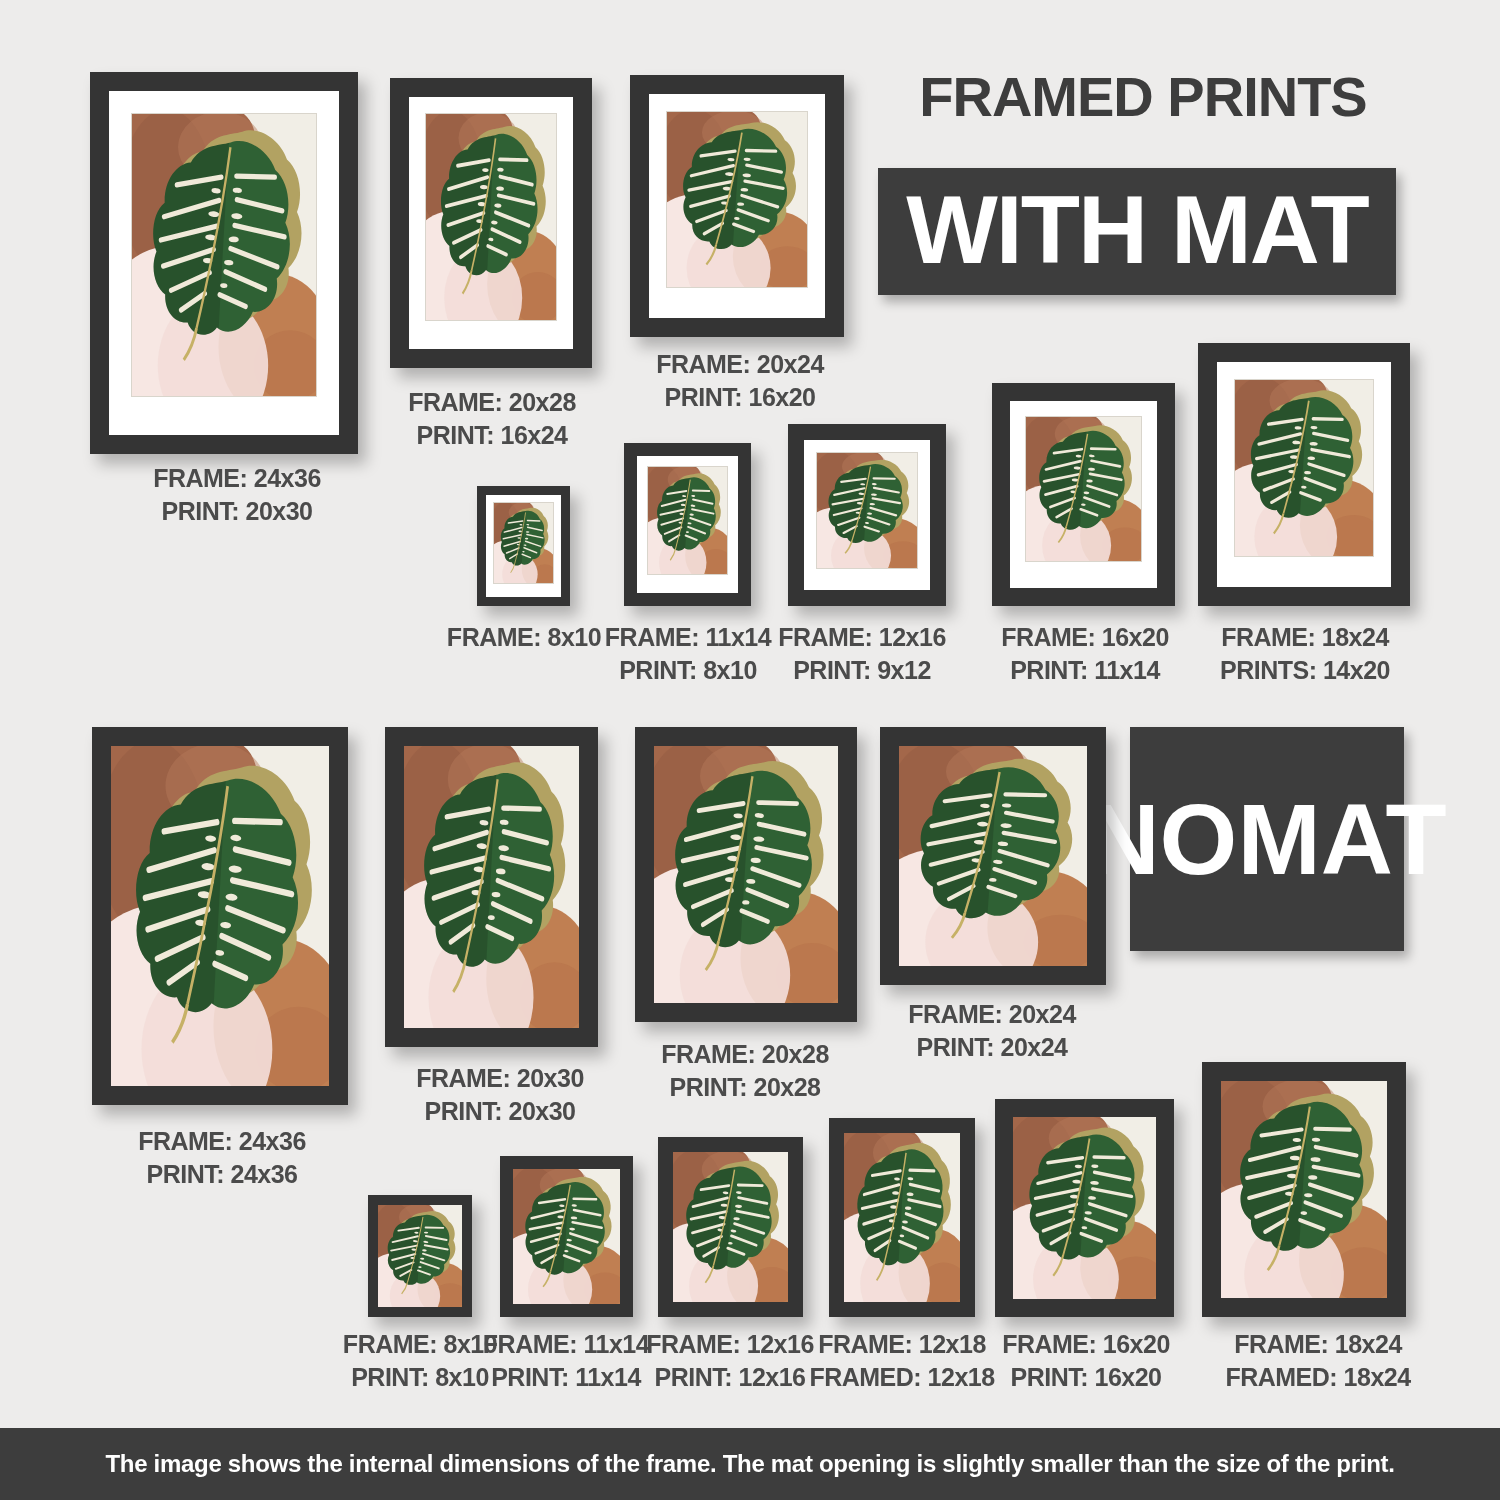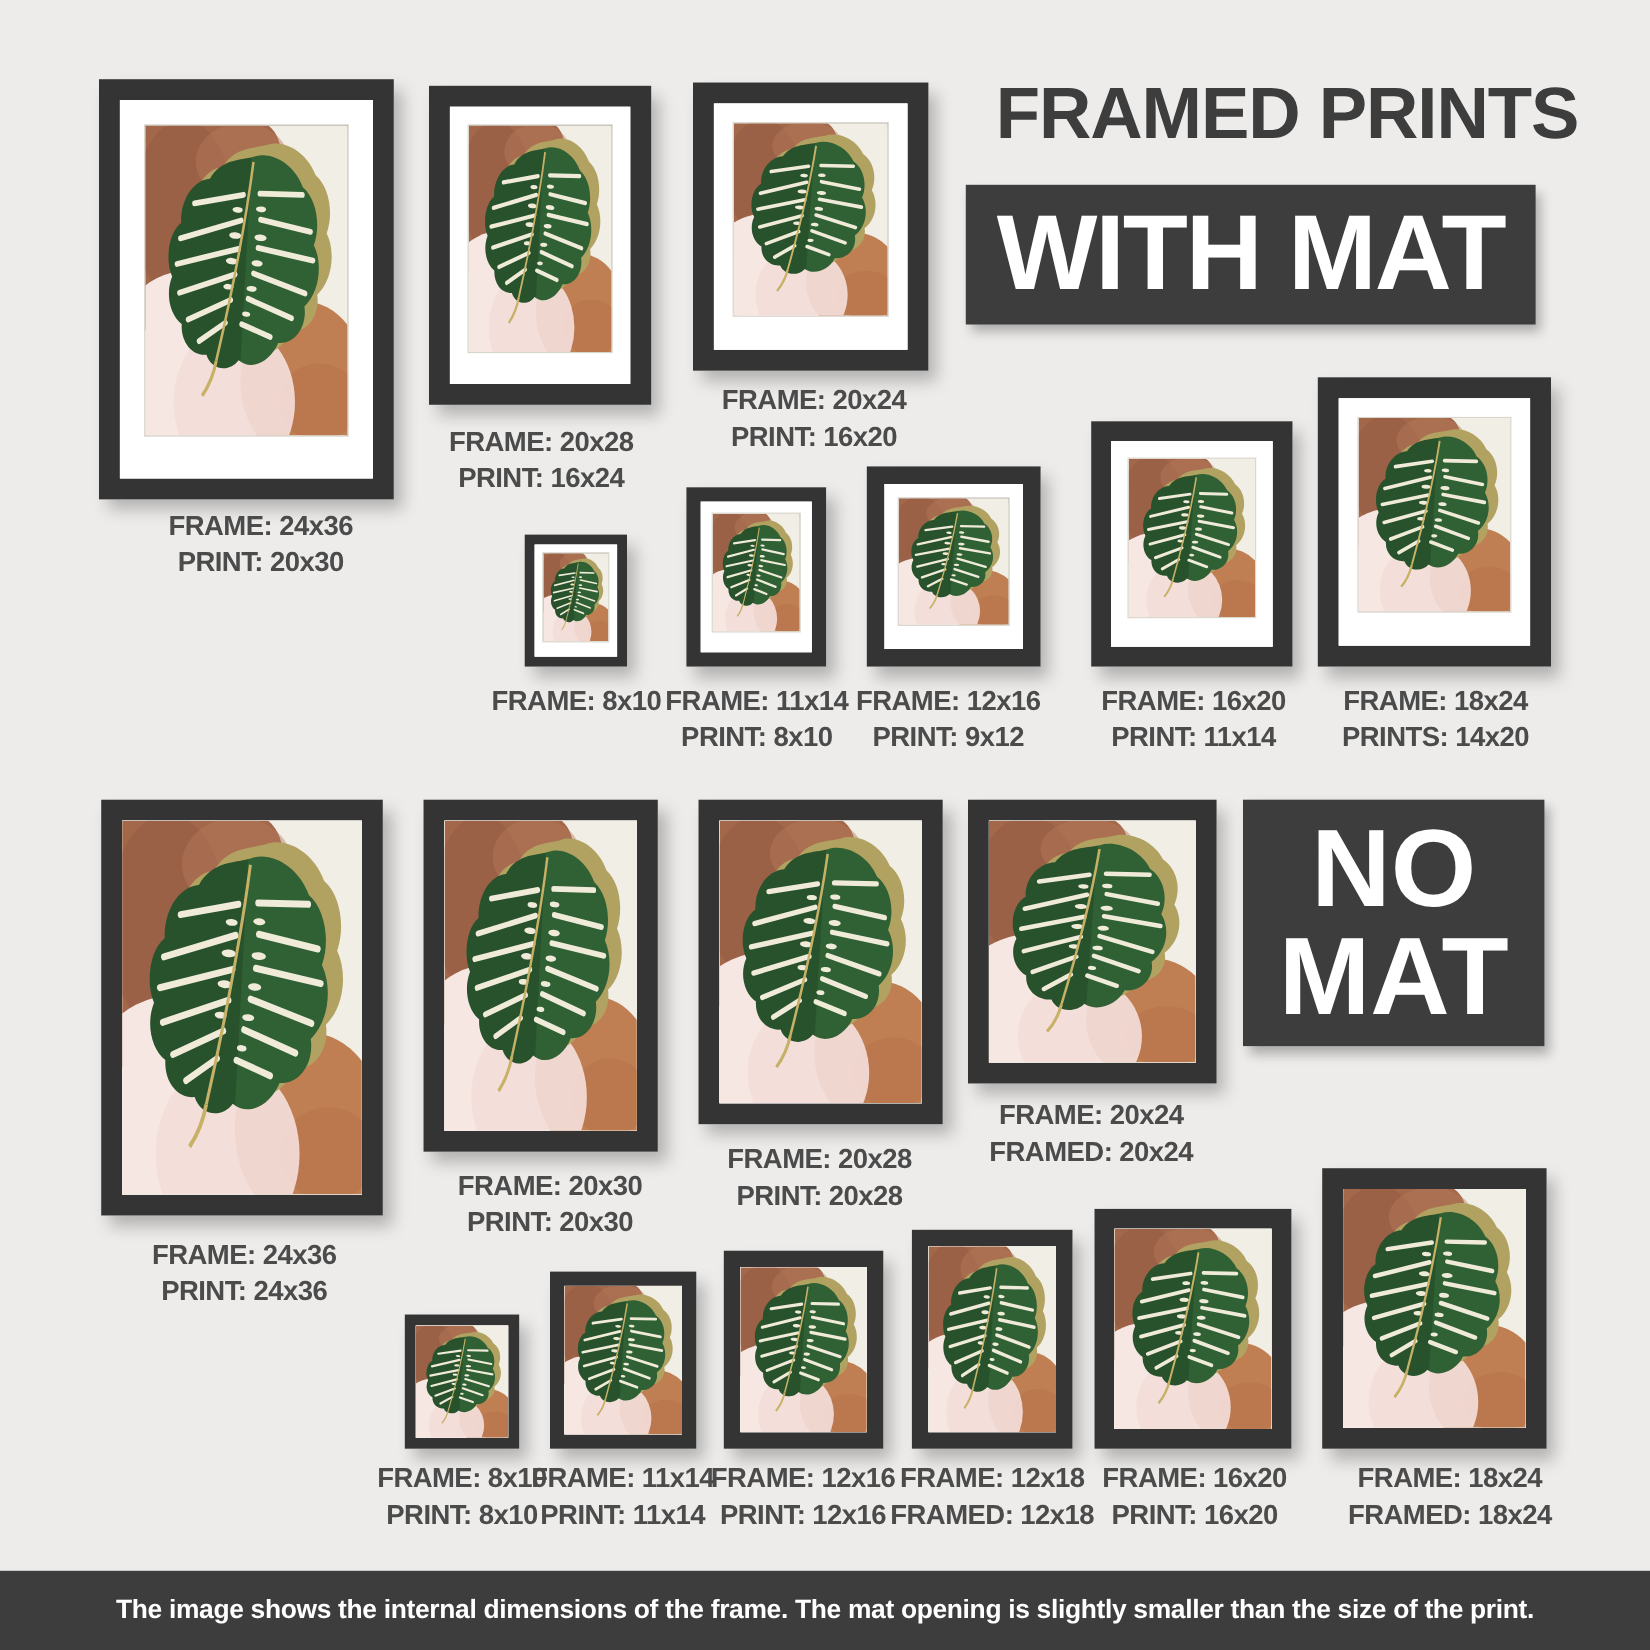--- a/index.html
+++ b/index.html
@@ -21,36 +21,35 @@
   .art svg{position:absolute;inset:0;width:100%;height:100%;display:block;}
   
   .size-label{
     position:absolute;width:280px;text-align:center;
     font-weight:bold;font-size:25px;line-height:1.3;letter-spacing:-.5px;
     color:var(--label-color,#4b4b4b);
   }
   
   .title{
     position:absolute;left:878px;top:64px;width:530px;text-align:center;
-    font-weight:bold;font-size:66px;letter-spacing:-1px;color:var(--title-color,#3d3d3d);
+    font-weight:bold;font-size:56px;letter-spacing:-1px;color:var(--title-color,#3d3d3d);
     white-space:nowrap;
-    margin-left:27px;
   }
   .badge-bar{
     position:absolute;left:878px;top:168px;width:518px;height:127px;
     background:var(--bar-bg,#3d3d3d);color:#fff;
     font-weight:bold;font-size:97px;letter-spacing:-2px;
     text-align:center;line-height:124px;white-space:nowrap;
     box-shadow:5px 7px 10px rgba(0,0,0,.28);
   }
   .badge-box{
     position:absolute;left:1130px;top:727px;width:274px;height:224px;
     background:var(--bar-bg,#3d3d3d);color:#fff;
     font-weight:bold;font-size:100px;line-height:.98;letter-spacing:0px;
-    display:flex;flex-direction:column;justify-content:center;align-items:center;
+    display:flex;flex-direction:row;justify-content:center;align-items:center;
     box-shadow:5px 7px 10px rgba(0,0,0,.28);
   }
   
   .footer-bar{
     position:absolute;left:0;top:1428px;width:1500px;height:72px;
     background:var(--bar-bg,#3d3d3d);color:#fff;
     font-weight:bold;font-size:24px;letter-spacing:-.3px;
     text-align:center;line-height:72px;white-space:nowrap;
   }
   
@@ -266,21 +265,21 @@
         <div class="mat">
           <div class="art">
             <svg viewBox="0 0 200 240" preserveAspectRatio="none">
               <use href="#monstera-art" xlink:href="#monstera-art"></use>
             </svg>
           </div>
         </div>
       </div>
       <div class="size-label" style="left: 852px; top: 998px;">
         <div>FRAME: 20x24</div>
-        <div>FRAMED: 20x24</div>
+        <div>PRINT: 20x24</div>
       </div>
       <div class="frame" style="left: 368px; top: 1195px; width: 104px; height: 122px; border-width: 10px;">
         <div class="mat">
           <div class="art">
             <svg viewBox="0 0 200 240" preserveAspectRatio="none">
               <use href="#monstera-art" xlink:href="#monstera-art"></use>
             </svg>
           </div>
         </div>
       </div>

